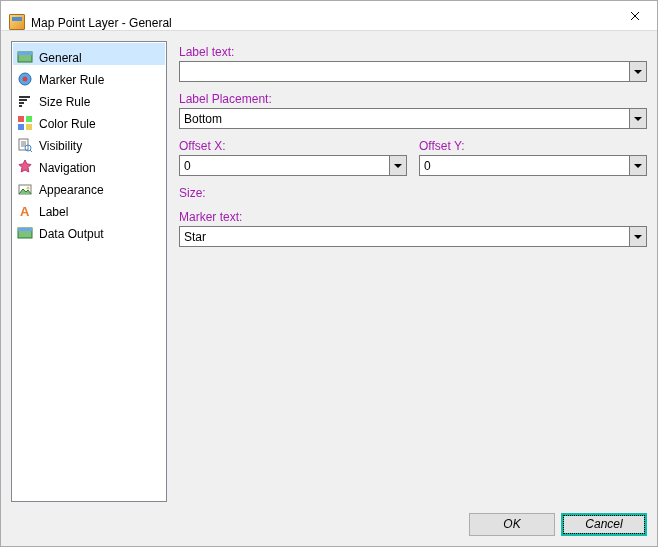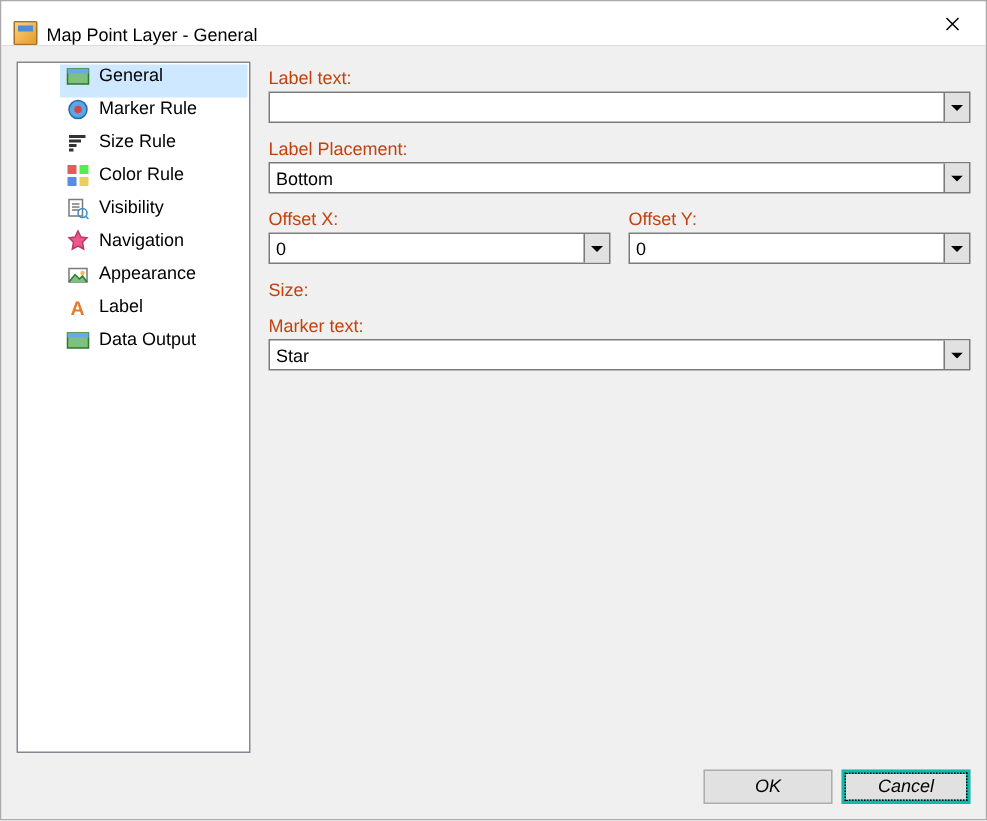--- a/index.html
+++ b/index.html
@@ -57,26 +57,25 @@
       gap: 6px;
     }
     .sidebar {
       width: 156px;
       background: #fff;
       border: 1px solid #828790;
       padding: 1px;
     }
     .sidebar-item {
       display: flex;
-      align-items: flex-start;
+      align-items: flex-end;
       height: 22px;
       padding: 0 4px;
       gap: 6px;
       cursor: default;
-      margin-left: 27px;
     }
     .sidebar-item.selected {
       background: #cde8ff;
     }
     .sidebar-item .icon {
       width: 16px; height: 16px;
       display: flex; align-items: center; justify-content: center;
     }
     .sidebar-item .label { color: #000; }
     .main {
@@ -85,21 +84,21 @@
     }
     .form-row { margin-bottom: 10px; }
     .form-row-half {
       display: flex;
       gap: 12px;
     }
     .form-col { flex: 1; }
     .form-label {
       display: block;
       margin-bottom: 2px;
-      color: #c2410c;
+      color: #a21caf;
     }
     .combo {
       display: flex;
       width: 100%;
       height: 21px;
       background: #fff;
       border: 1px solid #7a7a7a;
       justify-content: center;
     }
     .combo-input {

